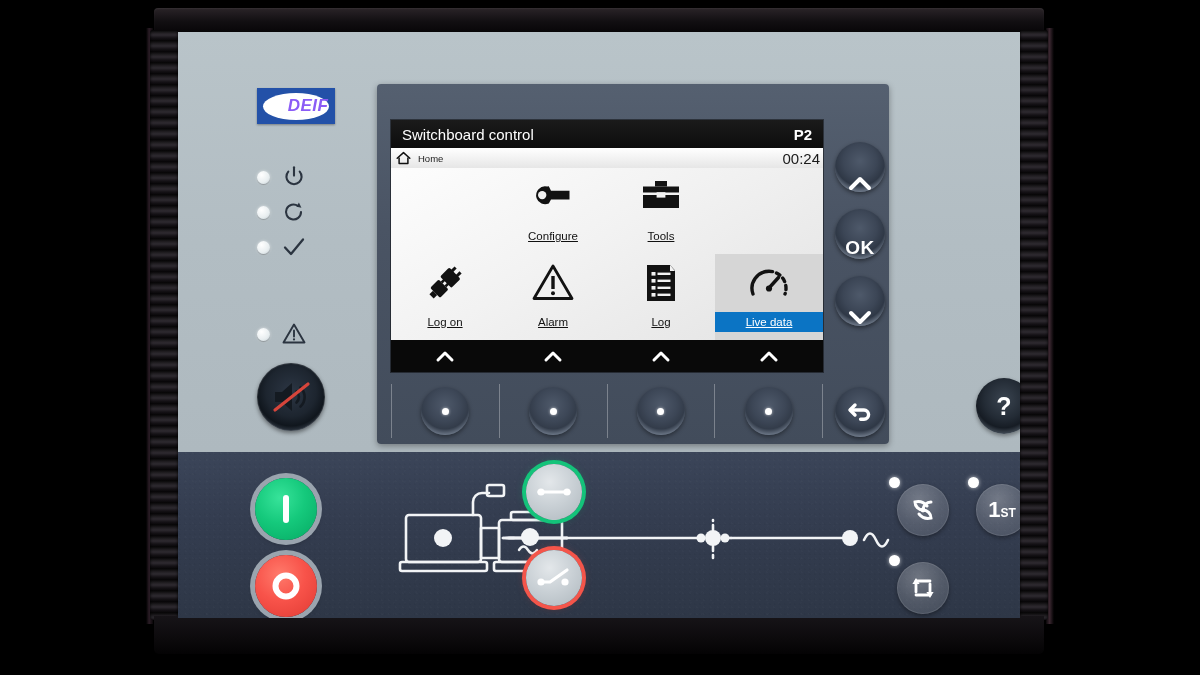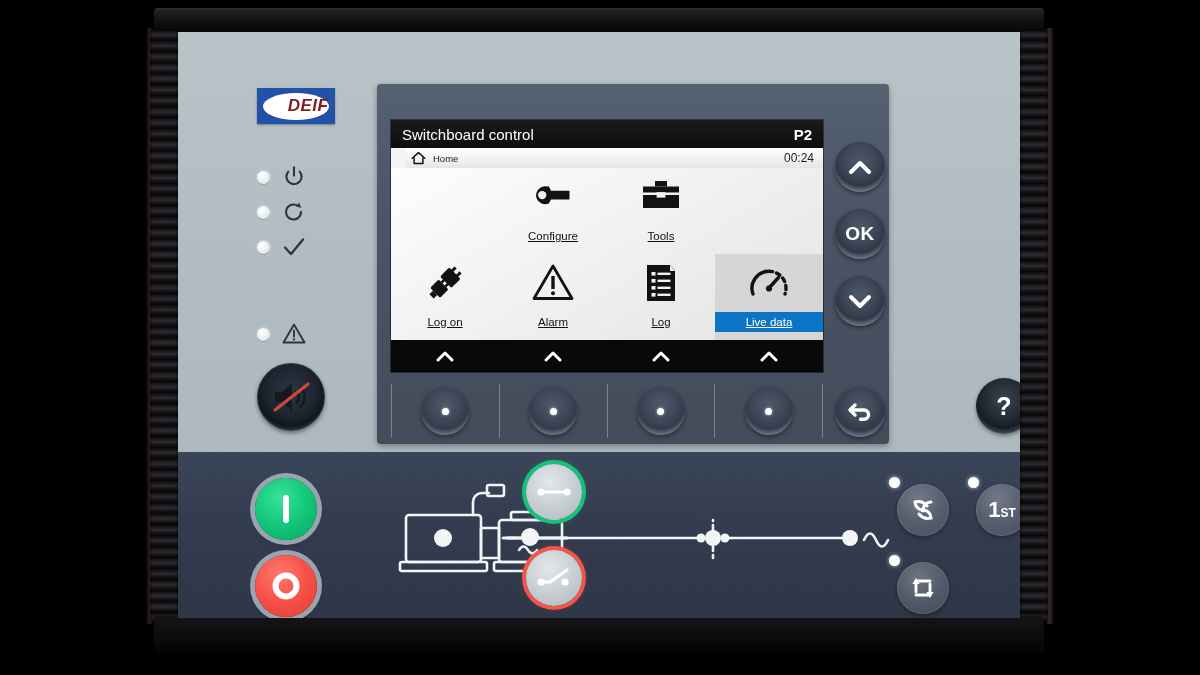--- a/index.html
+++ b/index.html
@@ -40,21 +40,21 @@
       radial-gradient(circle at 60% 70%,rgba(255,255,255,.04) 1px,transparent 1px),
       radial-gradient(circle at 35% 45%,rgba(0,0,0,.10) 1px,transparent 1px);
     background-size:7px 7px,11px 11px,5px 5px;}
 
   
   .logo{position:absolute;left:79px;top:56px;width:78px;height:36px;
     background:#2351a8;display:flex;align-items:center;justify-content:center;
     box-shadow:0 1px 2px rgba(0,0,0,.35);}
   .logo-ell{width:66px;height:27px;border-radius:50%;background:#fff;
     display:flex;align-items:center;justify-content:center;}
-  .logo-txt{font-style:italic;font-weight:bold;font-size:17px;color:#7f1d1d;
+  .logo-txt{font-style:italic;font-weight:bold;font-size:17px;color:#8b5cf6;
     letter-spacing:.5px;font-family:"Liberation Sans",sans-serif;margin-left:24px;}
 
   
   .led-row{position:absolute;display:flex;align-items:center;gap:11px;}
   .led{width:13px;height:13px;border-radius:50%;
     background:radial-gradient(circle at 35% 30%,#ffffff,#e8eef0 60%,#c3cdd2 100%);
     box-shadow:0 1px 1px rgba(0,0,0,.25), 0 0 3px rgba(255,255,255,.6);}
   .led-ico{width:26px;height:26px;display:block;}
   .led-ico svg{display:block;}
 
@@ -69,25 +69,25 @@
     background:linear-gradient(180deg,#556070 0%,#4a5464 40%,#424c5b 100%);
     border-radius:4px;box-shadow:0 2px 6px rgba(0,0,0,.35);}
 
   .screen{position:absolute;left:14px;top:36px;width:432px;height:252px;background:#f4f4f4;
     box-shadow:0 0 0 1px rgba(0,0,0,.45);overflow:hidden;}
   .scr-title{height:28px;background:linear-gradient(180deg,#1b1b1b 0%,#0d0d0d 100%);
     display:flex;align-items:center;justify-content:space-between;padding:0 11px;}
   .scr-title-t{color:#fff;font-size:15px;text-align:right;}
   .scr-title-p{color:#fff;font-size:15px;font-weight:bold;}
   .scr-crumb{height:20px;background:linear-gradient(180deg,#ffffff 0%,#e6e6e6 100%);
-    display:flex;align-items:center;justify-content:space-between;padding:0 9px 0 5px;
-    border-bottom:1px solid #cfcfcf;margin-left:15px;}
+    display:flex;align-items:center;justify-content:space-between;padding:0 3px 0 5px;
+    border-bottom:1px solid #cfcfcf;}
   .crumb-l{display:flex;align-items:center;gap:7px;}
   .crumb-t{font-size:9.5px;color:#1b1b1b;}
-  .crumb-time{font-size:12px;color:#1b1b1b;}
+  .crumb-time{font-size:15px;color:#1b1b1b;}
 
   .grid{position:absolute;left:0;top:48px;width:432px;height:172px;
     background:linear-gradient(150deg,#fdfdfd 0%,#f2f2f2 45%,#e3e3e3 100%);}
   .cell{position:absolute;width:108px;height:86px;}
   .cell-ico{height:58px;display:flex;align-items:center;justify-content:center;}
   .cell-lbl{height:20px;display:flex;align-items:center;justify-content:center;
     font-size:11.5px;color:#111;text-decoration:underline;}
   .cell.sel{background:#d6d6d6;}
   .cell.sel .cell-lbl{background:#0b74c4;color:#fff;width:100%;}
 
@@ -101,21 +101,21 @@
   .sk-wrap:last-child{border-right:1px solid rgba(255,255,255,.30);}
   .sk{width:48px;height:48px;border-radius:50%;
     background:radial-gradient(circle at 50% 38%,#4e596a 0%,#3d4757 42%,#333c4a 62%,#6d7888 78%,#3a4350 100%);
     box-shadow:0 2px 4px rgba(0,0,0,.40);display:flex;align-items:center;justify-content:center;}
   .sk-dot{width:7px;height:7px;border-radius:50%;background:#fff;box-shadow:0 0 3px rgba(255,255,255,.7);}
 
   
   .navcol{position:absolute;left:458px;top:58px;width:50px;}
   .rb{width:50px;height:50px;border-radius:50%;margin-bottom:17px;
     background:radial-gradient(circle at 50% 38%,#4e596a 0%,#3c4656 42%,#2f3846 62%,#717c8c 78%,#39424f 100%);
-    box-shadow:0 2px 4px rgba(0,0,0,.45);display:flex;align-items:center;justify-content:center;}
+    box-shadow:0 2px 4px rgba(0,0,0,.45);display:flex;align-items:flex-end;justify-content:center;}
   .rb-ok{font-size:19px;font-weight:bold;color:#fff;letter-spacing:.5px;}
   .back-btn{position:absolute;left:458px;top:303px;width:50px;height:50px;border-radius:50%;
     background:radial-gradient(circle at 50% 38%,#4e596a 0%,#3c4656 42%,#2f3846 62%,#717c8c 78%,#39424f 100%);
     box-shadow:0 2px 4px rgba(0,0,0,.45);display:flex;align-items:center;justify-content:center;}
 
   
   .help-btn{position:absolute;left:798px;top:346px;width:56px;height:56px;border-radius:50%;
     background:radial-gradient(circle at 50% 38%,#3a4450 0%,#232b35 45%,#161c24 64%,#4a545f 80%,#1d242c 100%);
     box-shadow:0 2px 4px rgba(0,0,0,.40);display:flex;align-items:center;justify-content:center;}
   .help-q{font-size:25px;font-weight:bold;color:#fff;}

